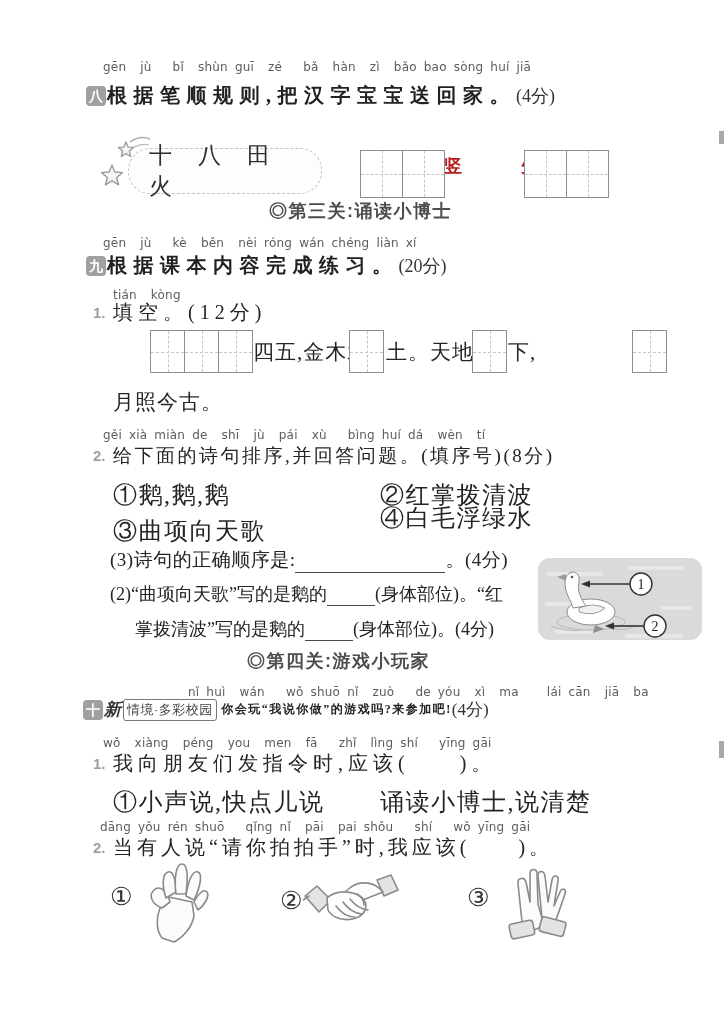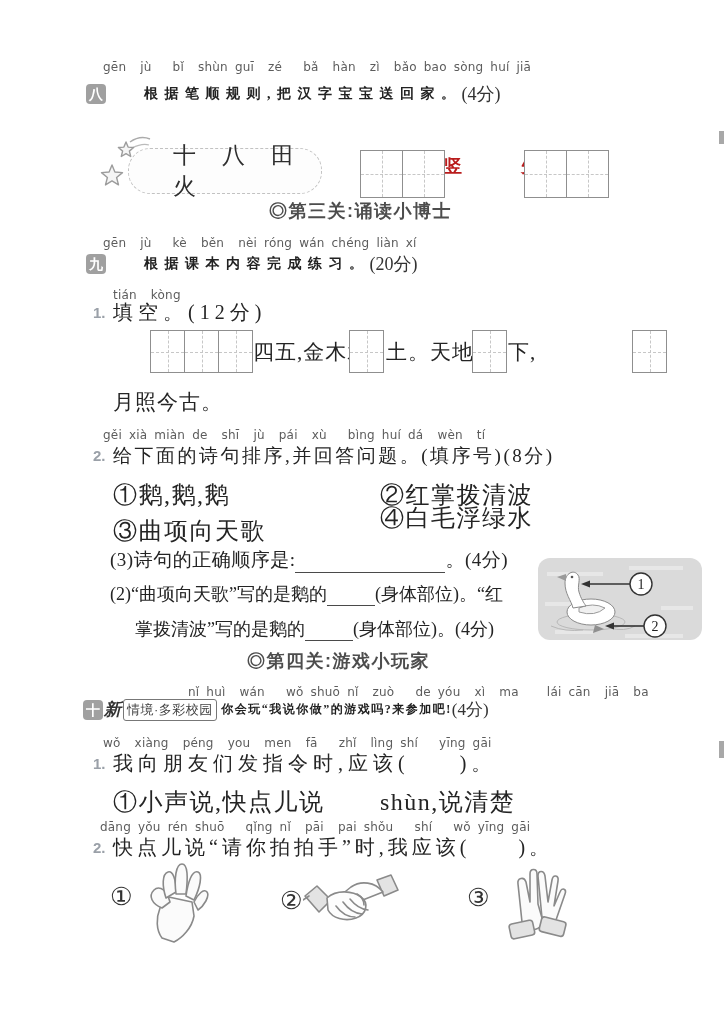--- a/index.html
+++ b/index.html
@@ -4,22 +4,22 @@
 <style>
   html,body{margin:0;padding:0;}
   body{width:724px;height:1024px;background:#ffffff;position:relative;overflow:hidden;
        font-family:"Liberation Sans", sans-serif;color:#2b2b2b;}
   .abs{position:absolute;}
   .pinyin{font-family:"DejaVu Sans","Liberation Sans",sans-serif;font-size:12px;color:#5c5c5c;
           white-space:pre;word-spacing:3px;letter-spacing:0.2px;}
   .badge{display:inline-block;width:20px;height:20px;background:#a0a0a0;border-radius:4px;
          color:#fff;font-weight:bold;font-size:14px;line-height:20px;text-align:center;
          vertical-align:middle;margin-right:1px;}
-  .h-title{font-family:"Liberation Serif","DejaVu Serif",serif;font-weight:bold;font-size:14px;
-           letter-spacing:6.5px;color:#222;vertical-align:middle;padding-left:37px;}
+  .h-title{font-family:"Liberation Serif","DejaVu Serif",serif;font-weight:bold;font-size:20px;
+           letter-spacing:6.5px;color:#222;vertical-align:middle;}
   .h-score{font-family:"Liberation Serif","DejaVu Serif",serif;font-size:18px;color:#333;vertical-align:middle;}
   .gate{font-size:18px;font-weight:600;color:#4d4d4d;letter-spacing:1.5px;}
   .qnum{font-size:15px;font-weight:bold;color:#9aa0a8;}
   .kai{font-family:"Liberation Serif","DejaVu Serif",serif;color:#242424;}
   .q-line{font-size:20px;letter-spacing:5px;}
   .q-line2{font-size:19px;letter-spacing:2.5px;}
   .opt{font-size:24px;letter-spacing:1.5px;}
   .fill-seg{font-size:21px;letter-spacing:1px;}
   .rule-label{font-family:"Liberation Serif","DejaVu Serif",serif;font-weight:bold;font-size:18px;
               letter-spacing:2px;color:#b91c1c;margin-top:32px;}
@@ -27,21 +27,21 @@
   .tcell{position:relative;}
   .tcell + .tcell{border-left:1.5px solid #8f8f8f;}
   .tcell::before{content:"";position:absolute;left:0;right:0;top:50%;border-top:1px dashed #c7c7c7;}
   .tcell::after{content:"";position:absolute;top:0;bottom:0;left:50%;border-left:1px dashed #c7c7c7;}
   .c-big{width:41px;height:46px;}
   .c-sm{width:33px;height:41px;}
   .starbox{position:absolute;left:128px;top:148px;width:192px;height:44px;
            border:1.5px dashed #c2c2c2;border-radius:22px;background:#fdfdfd;
            display:flex;align-items:center;justify-content:center;}
   .starbox span{font-family:"Liberation Serif","DejaVu Serif",serif;font-size:23px;color:#2e2e2e;
-                letter-spacing:26px;margin-left:44px;}
+                letter-spacing:26px;margin-left:20px;}
   .blank{display:inline-block;border-bottom:1.2px solid #4a4a4a;vertical-align:bottom;height:18px;}
   .brand-new{font-style:italic;font-weight:bold;font-size:17px;color:#333;margin-right:2px;vertical-align:middle;}
   .brand-box{display:inline-block;border:1px solid #777;border-radius:3px;font-size:13px;color:#444;
              padding:1px 3px;vertical-align:middle;letter-spacing:0.5px;}
   .s10-title{font-family:"Liberation Serif","DejaVu Serif",serif;font-weight:bold;font-size:12px;
              letter-spacing:1.5px;color:#1f1f1f;vertical-align:middle;}
   .circ-label{font-family:"DejaVu Sans","Liberation Sans",sans-serif;font-size:25px;color:#333;}
   .edge-mark{position:absolute;background:#a8a8a8;}
 </style>
 </head>
@@ -153,25 +153,25 @@
 <div class="abs" style="left:83px;top:698px">
   <span class="badge">十</span><span class="brand-new">新</span><span class="brand-box">情境·多彩校园</span>
   <span class="s10-title">你会玩“我说你做”的游戏吗?来参加吧!</span><span class="h-score" style="font-size:17px">(4分)</span>
 </div>
 
 <div class="abs pinyin" style="left:103px;top:736px">wǒ  xiàng  péng  you  men  fā   zhǐ  lìng shí   yīng gāi</div>
 <div class="abs qnum" style="left:93px;top:755px">1.</div>
 <div class="abs kai q-line" style="left:113px;top:750px">我向朋友们发指令时,应该(　　)。</div>
 
 <div class="abs kai opt" style="left:113px;top:786px">①小声说,快点儿说</div>
-<div class="abs kai opt" style="left:380px;top:786px">shùn,说清楚</div>
+<div class="abs kai opt" style="left:380px;top:786px">诵读小博士,说清楚</div>
 
 <div class="abs pinyin" style="left:100px;top:820px">dāng yǒu rén shuō   qǐng nǐ  pāi  pai shǒu   shí   wǒ yīng gāi</div>
 <div class="abs qnum" style="left:93px;top:839px">2.</div>
-<div class="abs kai" style="left:113px;top:834px;font-size:20px;letter-spacing:4px">快点儿说“请你拍拍手”时,我应该(　　)。</div>
+<div class="abs kai" style="left:113px;top:834px;font-size:20px;letter-spacing:4px">当有人说“请你拍拍手”时,我应该(　　)。</div>
 
 <div class="abs circ-label" style="left:110px;top:882px">①</div>
 <svg class="abs" style="left:146px;top:856px" width="64" height="88" viewBox="0 0 64 88">
   <g fill="#fbfbfb" stroke="#8a8a8a" stroke-width="1.6" stroke-linejoin="round" stroke-linecap="round">
     <path d="M16,82 C10,74 10,62 14,52 L18,40 L46,46 L48,60 C46,72 36,82 28,86 Z"></path>
     <path d="M16,52 C6,48 2,40 8,34 C12,30 18,32 22,40 L24,46 Z"></path>
     <path d="M20,42 C16,30 16,18 22,16 C27,14 30,24 30,36 Z"></path>
     <path d="M30,38 C28,22 30,8 36,8 C42,8 42,22 40,38 Z"></path>
     <path d="M40,40 C42,26 46,14 52,16 C57,18 54,32 48,44 Z"></path>
     <path d="M48,46 C52,38 58,32 61,36 C64,40 58,50 52,54 Z"></path>

